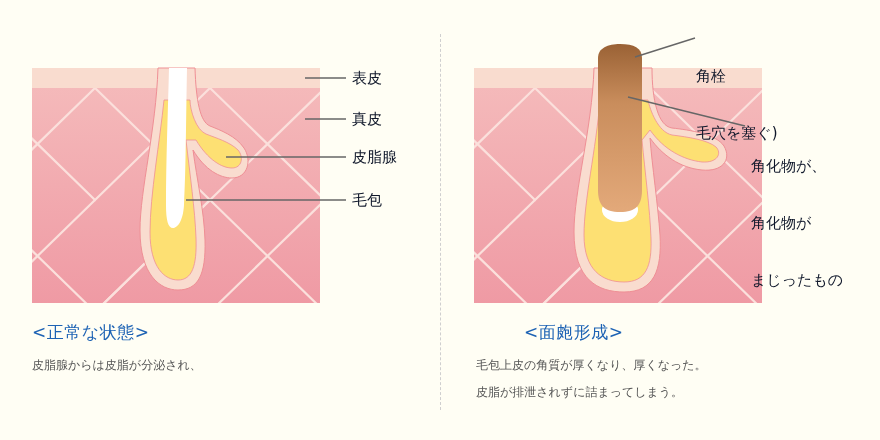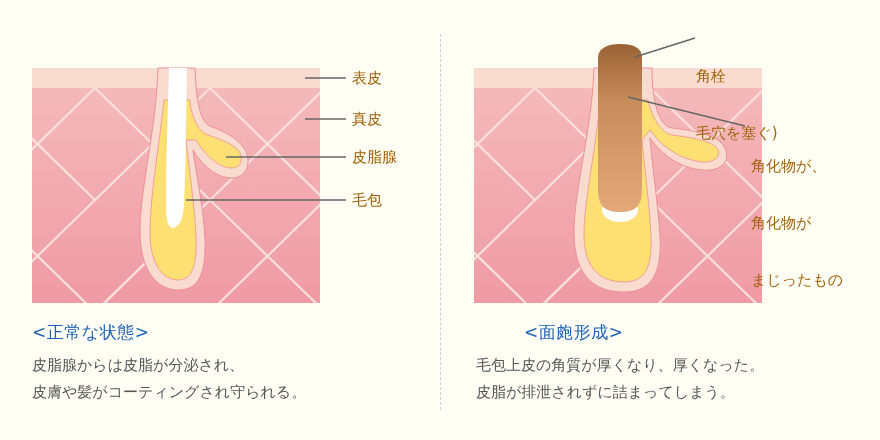--- a/index.html
+++ b/index.html
@@ -11,28 +11,28 @@
   }
   .panel { position: absolute; top: 0; width: 440px; height: 440px; }
   .panel.left { left: 0; }
   .panel.right { left: 440px; }
   .divider {
     position: absolute; left: 440px; top: 34px; height: 376px; width: 0;
     border-left: 1px dashed #cfcfcf;
   }
   svg.diagram { position: absolute; left: 0; top: 0; }
   .label {
-    position: absolute; font-size: 15px; color: #a16207; line-height: 19px;
+    position: absolute; font-size: 15px; color: #0f172a; line-height: 19px;
     white-space: pre;
   }
   .caption-title {
     position: absolute; font-size: 17px; color: #1e63b4; letter-spacing: 0.5px;
   }
   .caption-body {
-    position: absolute; font-size: 15px; color: #555; line-height: 27px;
+    position: absolute; font-size: 12px; color: #555; line-height: 27px;
   }
 </style>
 </head>
 <body>
 
 <div class="panel left">
   <svg class="diagram" width="440" height="320" viewBox="0 0 440 320">
     <defs>
       <linearGradient id="dermisL" x1="0" y1="0" x2="0" y2="1">
         <stop offset="0" stop-color="#f5bcbc"></stop>
@@ -71,21 +71,20 @@
     </g>
   </svg>
   <div class="label" style="left:352px;top:69px;">表皮</div>
   <div class="label" style="left:352px;top:110px;">真皮</div>
   <div class="label" style="left:352px;top:148px;">皮脂腺</div>
   <div class="label" style="left:352px;top:191px;">毛包</div>
 
   <div class="caption-title" style="left:32px;top:321px;">&lt;正常な状態&gt;</div>
   <div class="caption-body" style="left:32px;top:352px;">
     <div>皮脂腺からは皮脂が分泌され、</div>
-    <div>皮膚や髪がコーティングされ守られる。</div>
   </div>
 </div>
 
 <div class="divider"></div>
 
 <div class="panel right">
   <svg class="diagram" width="440" height="320" viewBox="0 0 440 320">
     <defs>
       <linearGradient id="dermisR" x1="0" y1="0" x2="0" y2="1">
         <stop offset="0" stop-color="#f5bcbc"></stop>

